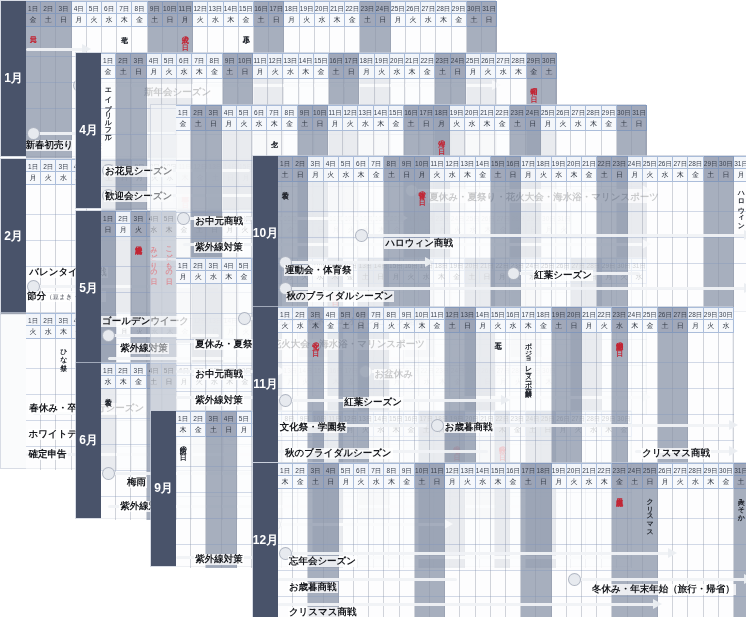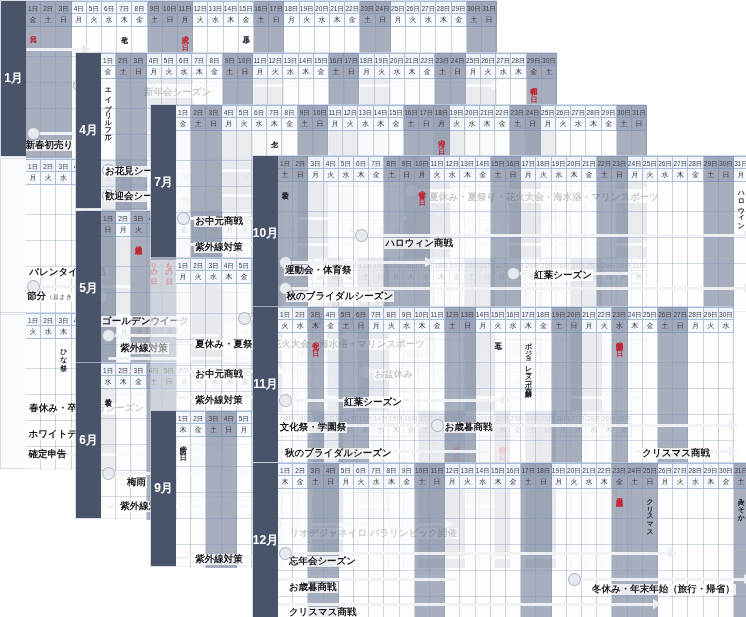--- a/index.html
+++ b/index.html
@@ -244,20 +244,23 @@
       <div class="rowline" style="top: 55px; width: 440.8px;"></div>
       <div class="rowline" style="top: 81px; width: 440.8px;"></div>
       <div class="rowline" style="top: 107px; width: 440.8px;"></div>
       <div class="rowline" style="top: 133px; width: 440.8px;"></div>
       <div class="vtext red" style="left: 180.5px; top: 30px; color: rgb(194, 37, 52);">建国記念の日</div>
       <div class="barline" style="left: 32px; top: 125.5px; width: 187.4px;"></div>
       <div class="barcircle" style="left: 26px; top: 120.5px;"></div>
       <div class="bararrow" style="left: 217.4px; top: 122px;"></div>
       <div class="barlabel" style="left: 27.28px; top: 108px;"><span>バレンタイン商戦</span></div>
       <div class="barlabel" style="left: 25px; top: 132px;"><span>節分</span><span class="sub">（豆まき・恵方巻）</span></div>
+      <div class="strip" style="background: rgb(73, 83, 106);">
+        <span>2月</span>
+      </div>
     </div>
     <div class="panel" style="left: 0px; top: 312px; width: 496.2px; height: 157px; z-index: 3;">
       <div class="cell date" style="left: 25px; width: 15.2px;">1日</div>
       <div class="cell dow" style="left: 25px; width: 15.2px;">火</div>
       <div class="daycol" style="left: 25px; width: 15.2px; height: 131px;"></div>
       <div class="cell date" style="left: 40.2px; width: 15.2px;">2日</div>
       <div class="cell dow" style="left: 40.2px; width: 15.2px;">水</div>
       <div class="daycol" style="left: 40.2px; width: 15.2px; height: 131px;"></div>
       <div class="cell date" style="left: 55.4px; width: 15.2px;">3日</div>
       <div class="cell dow" style="left: 55.4px; width: 15.2px;">木</div>
@@ -790,23 +793,20 @@
       <div class="barcircle" style="left: 254px; top: 78.5px;"></div>
       <div class="bararrow" style="left: 491px; top: 80px;"></div>
       <div class="barlabel" style="left: 277.32px; top: 87px;"><span>夏休み・夏祭り・花火大会・海水浴・マリンスポーツ</span></div>
       <div class="barline" style="left: 32px; top: 111.5px; width: 217.8px;"></div>
       <div class="barcircle" style="left: 26px; top: 106.5px;"></div>
       <div class="bararrow" style="left: 247.8px; top: 108px;"></div>
       <div class="barlabel" style="left: 43.24px; top: 111px;"><span>お中元商戦</span></div>
       <div class="barline" style="left: 32px; top: 137.5px; width: 461px;"></div>
       <div class="bararrow" style="left: 491px; top: 134px;"></div>
       <div class="barlabel" style="left: 43.24px; top: 137px;"><span>紫外線対策</span></div>
-      <div class="strip" style="background: rgb(73, 83, 106);">
-        <span>7月</span>
-      </div>
     </div>
     <div class="panel" style="left: 150px; top: 257px; width: 496.2px; height: 157px; z-index: 8;">
       <div class="cell date" style="left: 25px; width: 15.2px;">1日</div>
       <div class="cell dow" style="left: 25px; width: 15.2px;">月</div>
       <div class="daycol" style="left: 25px; width: 15.2px; height: 131px;"></div>
       <div class="cell date" style="left: 40.2px; width: 15.2px;">2日</div>
       <div class="cell dow" style="left: 40.2px; width: 15.2px;">火</div>
       <div class="daycol" style="left: 40.2px; width: 15.2px; height: 131px;"></div>
       <div class="cell date" style="left: 55.4px; width: 15.2px;">3日</div>
       <div class="cell dow" style="left: 55.4px; width: 15.2px;">水</div>
@@ -1009,21 +1009,20 @@
       <div class="rowline" style="top: 55px; width: 456px;"></div>
       <div class="rowline" style="top: 81px; width: 456px;"></div>
       <div class="rowline" style="top: 107px; width: 456px;"></div>
       <div class="rowline" style="top: 133px; width: 456px;"></div>
       <div class="vtext red" style="left: 302.1px; top: 30px; color: rgb(194, 37, 52);">敬老の日</div>
       <div class="vtext red" style="left: 347.7px; top: 30px; color: rgb(194, 37, 52);">秋分の日</div>
       <div class="vtext blk" style="left: 28.5px; top: 30px;">防災の日</div>
       <div class="barline" style="left: 123.2px; top: 111.5px; width: 172.2px;"></div>
       <div class="barcircle" style="left: 117.2px; top: 106.5px;"></div>
       <div class="bararrow" style="left: 293.4px; top: 108px;"></div>
-      <div class="barlabel" style="left: 137.48px; top: 117px;"><span>リオデジャネイロ パラリンピック開催</span></div>
       <div class="barline" style="left: 25px; top: 144.5px; width: 452.8px;"></div>
       <div class="barlabel" style="left: 43.24px; top: 143px;"><span>紫外線対策</span></div>
       <div class="strip" style="background: rgb(73, 83, 106);">
         <span>9月</span>
       </div>
     </div>
     <div class="panel" style="left: 252px; top: 155px; width: 496.2px; height: 157px; z-index: 10;">
       <div class="cell date shade" style="left: 25px; width: 15.2px;">1日</div>
       <div class="cell dow shade" style="left: 25px; width: 15.2px;">土</div>
       <div class="daycol shade" style="left: 25px; width: 15.2px; height: 131px;"></div>

